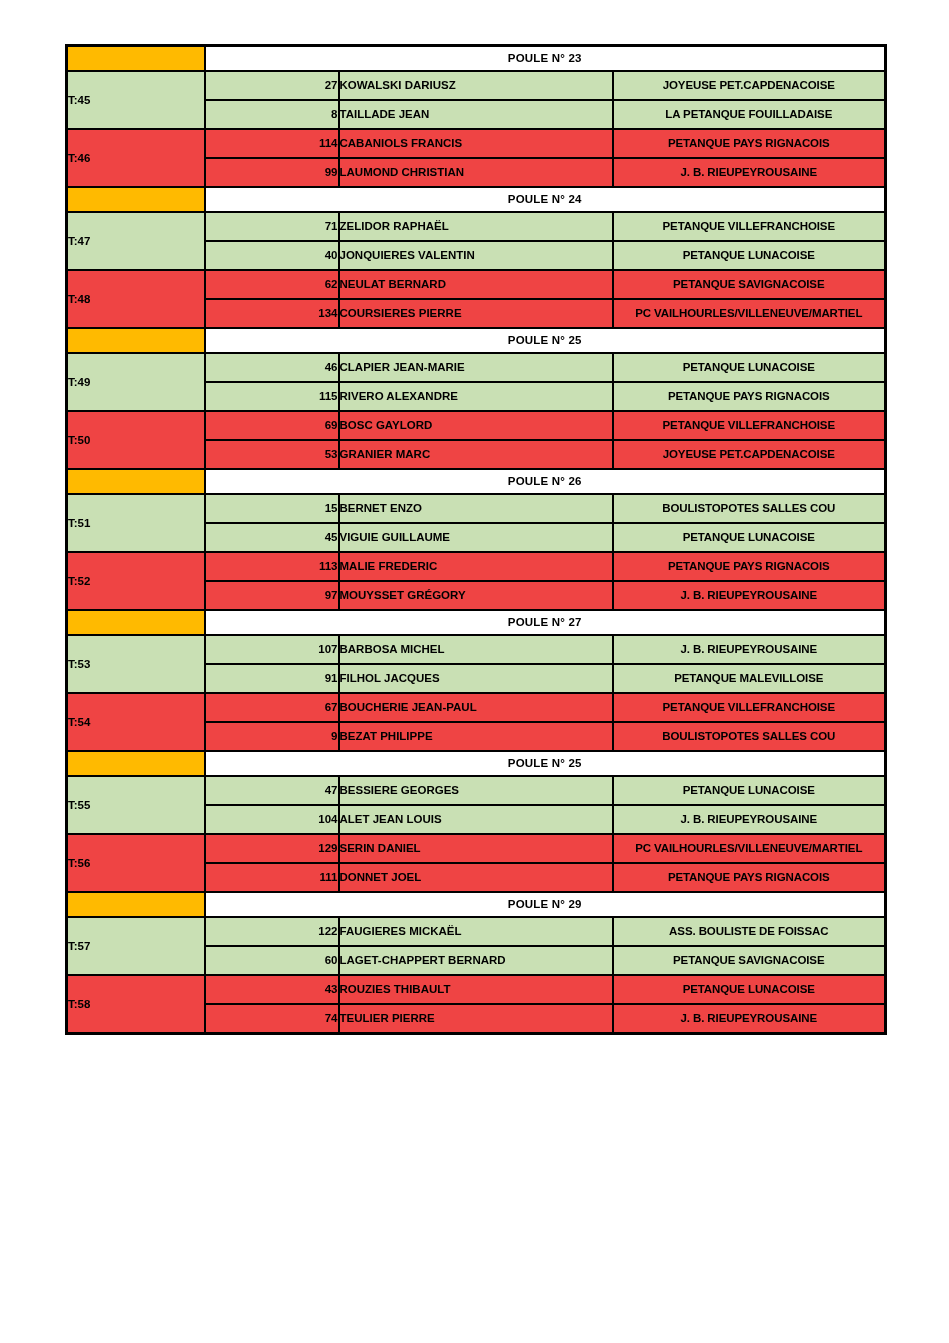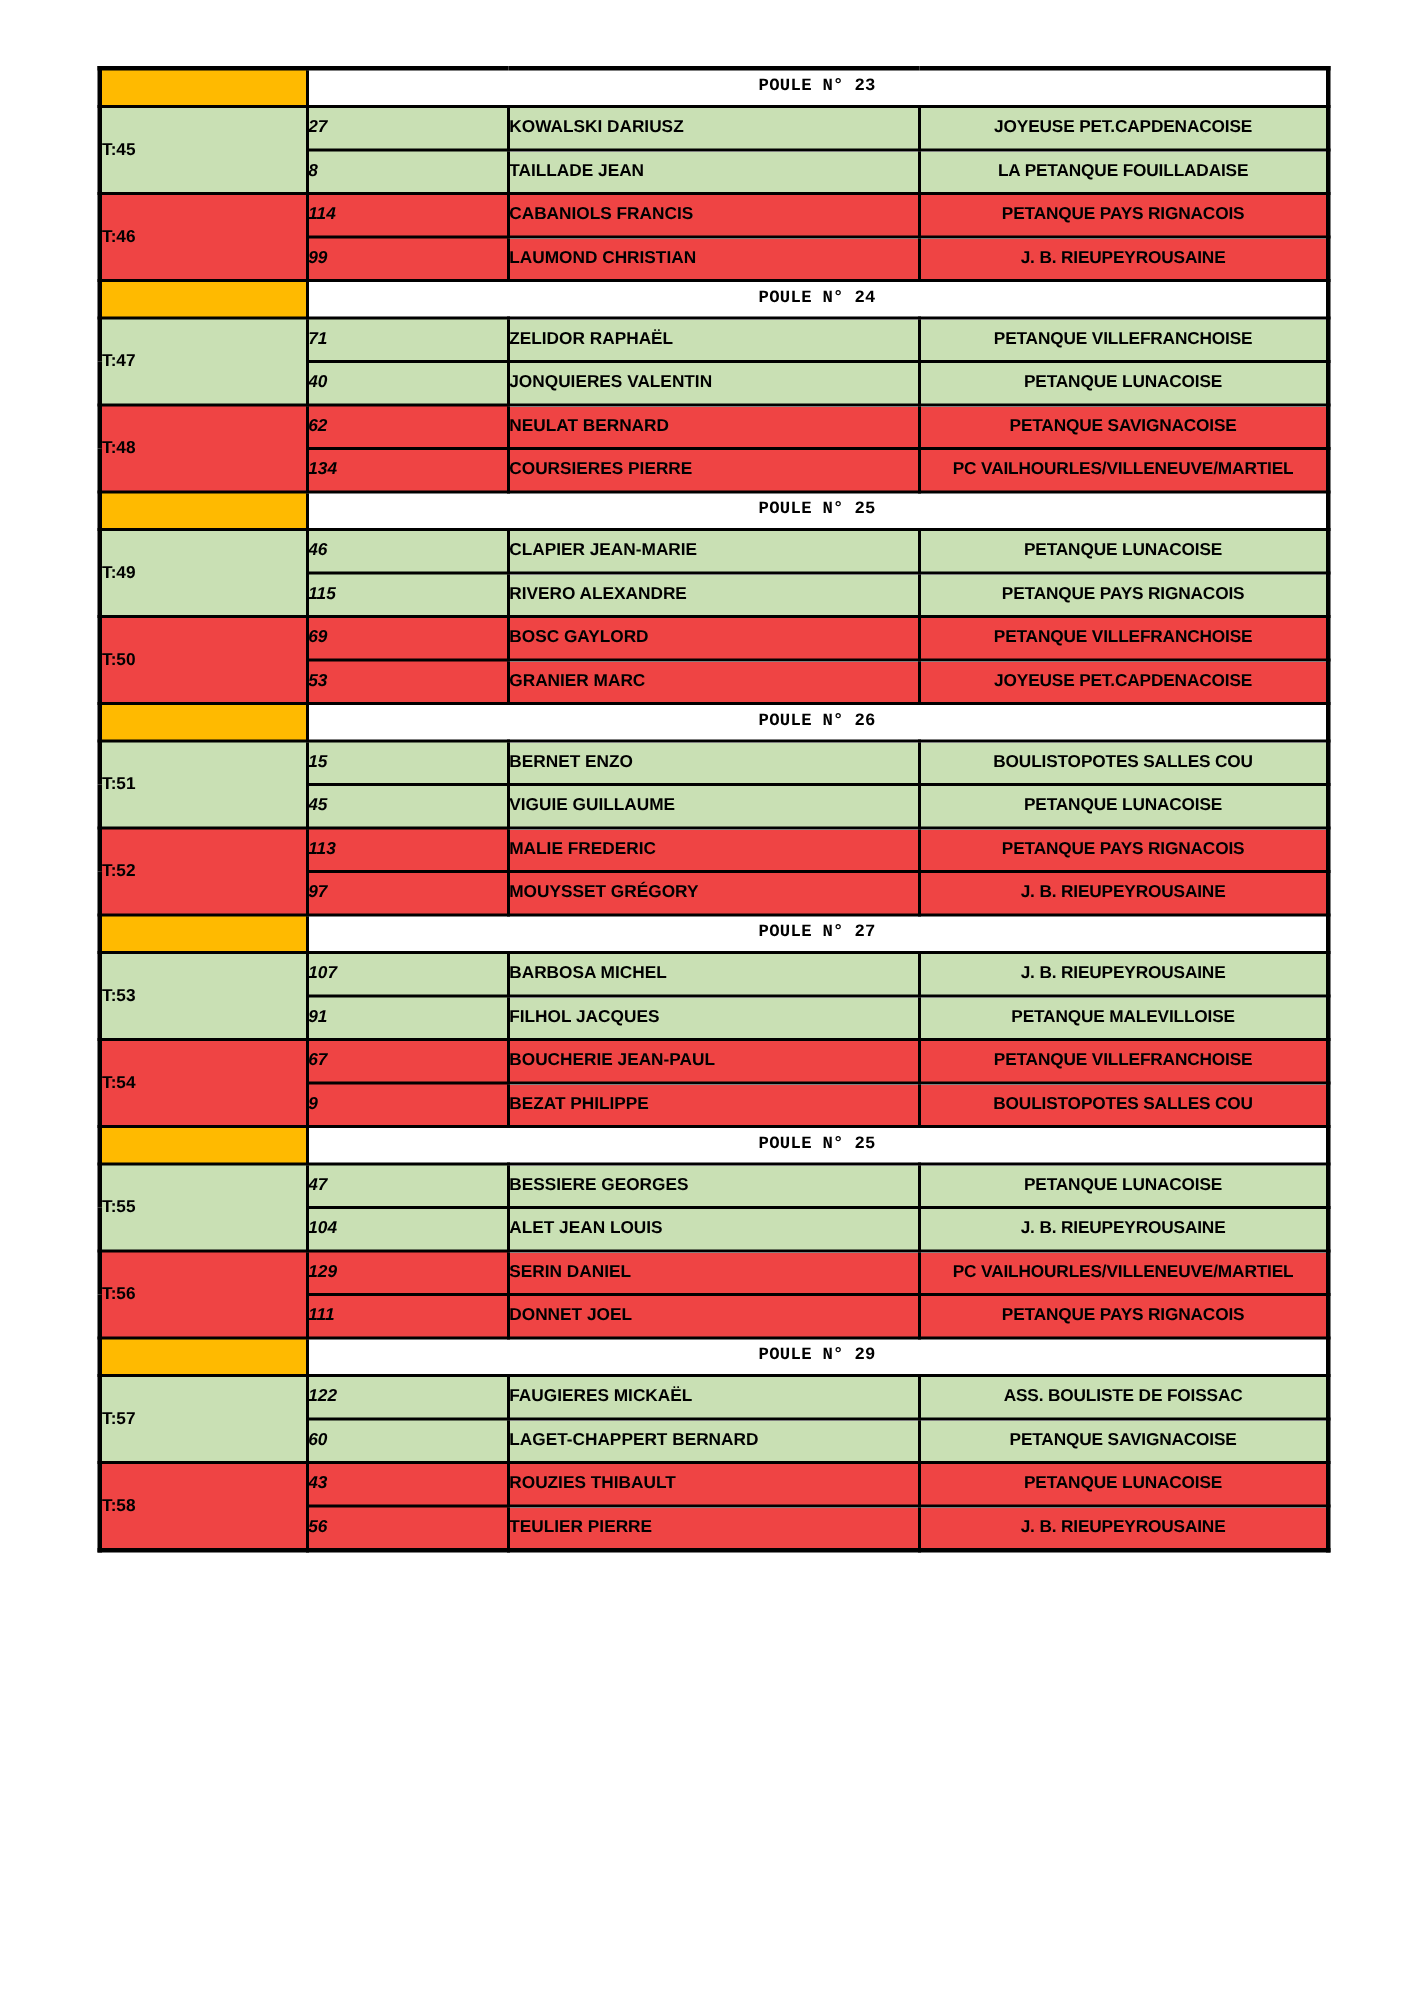--- a/index.html
+++ b/index.html
@@ -45,37 +45,35 @@
     background: #FFBA00;
     height: 23px;
   }
   td.poule-title {
     background: #FFFFFF;
     text-align: center;
     vertical-align: middle;
     height: 23px;
     font-size: 12px;
     letter-spacing: 0.2px;
-    font-family: Liberation Mono, monospace;
   }
 
   
   tr.green td { background: #C9E0B4; }
   tr.blue  td { background: #ef4444; }
 
   td.time {
     vertical-align: middle;
     font-size: 12px;
   }
   td.num {
-    text-align: left;
+    text-align: right;
     vertical-align: middle;
     height: 27px;
     font-size: 11.5px;
-    font-style: italic;
   }
   td.pname {
     text-align: left;
     vertical-align: middle;
     padding-left: 5px;
     font-size: 11.5px;
     white-space: nowrap;
     overflow: hidden;
   }
   td.club {
@@ -273,19 +271,19 @@
           <td class="pname">LAGET-CHAPPERT BERNARD</td>
           <td class="club">PETANQUE SAVIGNACOISE</td>
         </tr>
         <tr class="blue">
           <td class="time" rowspan="2">T:58</td>
           <td class="num">43</td>
           <td class="pname">ROUZIES THIBAULT</td>
           <td class="club">PETANQUE LUNACOISE</td>
         </tr>
         <tr class="blue">
-          <td class="num">56</td>
+          <td class="num">74</td>
           <td class="pname">TEULIER PIERRE</td>
           <td class="club">J. B. RIEUPEYROUSAINE</td>
         </tr>
       </tbody>
   </table>
 </div>
 
 </body></html>

